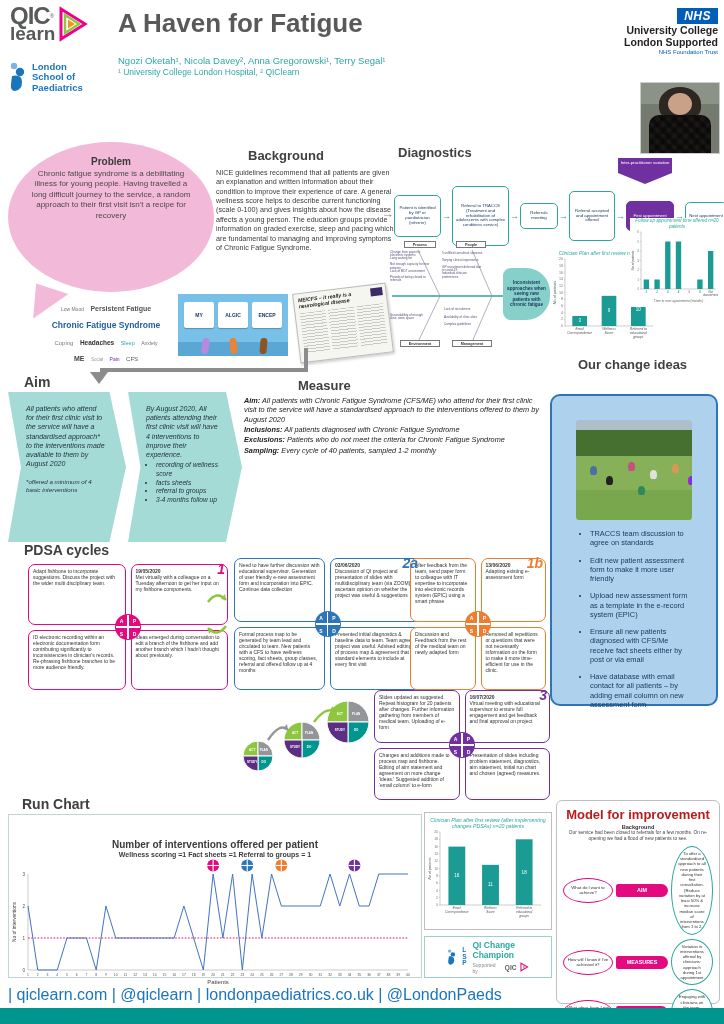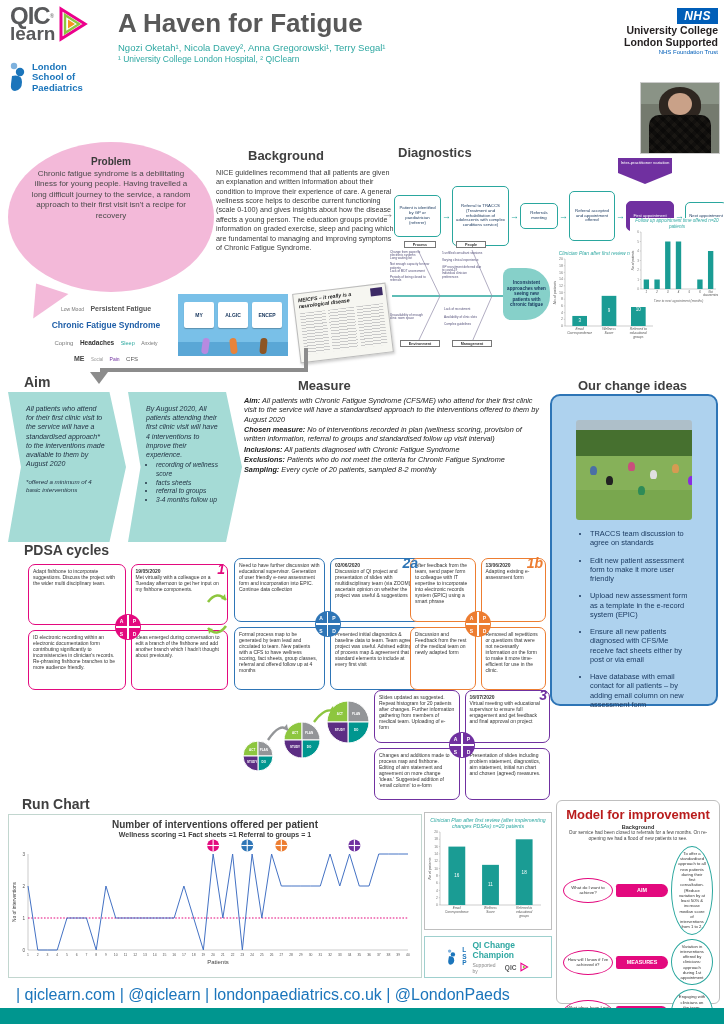--- a/index.html
+++ b/index.html
@@ -9,21 +9,21 @@
   
   .qic-letters{font-weight:800;color:#58595b;line-height:.85;}
   .qic-big{font-size:24px;letter-spacing:-1px;}
   .qic-small{font-size:19px;font-weight:700;}
   .qic-reg{font-size:6px;vertical-align:super;color:#888;}
   .lsop{display:flex;gap:4px;align-items:flex-start;}
   .lsop-text{font-weight:700;color:#1b75bb;font-size:9.5px;line-height:1.08;white-space:pre-line;}
   .title-wrap{text-align:left;}
   .main-title{font-size:26px;font-weight:800;color:#595959;margin:0;}
   .sub-title{font-size:12.5px;font-style:italic;color:#2fa8a2;margin-top:3px;line-height:1.25;}
-  .authors{font-size:9.5px;color:#2fa8a2;margin-top:3px;}
+  .authors{font-size:9.5px;color:#2fa8a2;margin-top:16px;}
   .affil{font-size:8.5px;color:#2fa8a2;margin-top:1px;}
   .nhs-wrap{text-align:right;}
   .nhs-box{display:inline-block;background:#005eb8;color:#fff;font-style:italic;font-weight:800;
            font-size:12px;padding:1px 7px;letter-spacing:.5px;}
   .nhs-org{font-weight:700;font-size:10.5px;color:#231f20;line-height:1.1;white-space:pre-line;margin-top:1px;}
   .nhs-sub{font-size:6px;color:#005eb8;margin-top:1px;}
   .photo-girl{width:78px;height:70px;background:linear-gradient(180deg,#8a9386 0 30%,#747a6e 30% 100%);overflow:hidden;border:1px solid #ccc;}
   .pg-hair{position:absolute;left:18px;top:4px;width:42px;height:34px;border-radius:50% 50% 40% 40%;background:#2e2620;}
   .pg-face{position:absolute;left:27px;top:10px;width:24px;height:22px;border-radius:50%;background:#c9a188;}
   .pg-body{position:absolute;left:8px;top:32px;width:62px;height:38px;border-radius:10px 10px 0 0;
@@ -78,21 +78,21 @@
   .fb-cat{position:absolute;border:.5px solid #777;background:#fff;font-size:3.7px;font-weight:700;
           text-align:center;color:#333;padding:.5px 1px;}
   .fb-head{position:absolute;left:113px;top:28px;width:47px;height:52px;background:#86d0c9;
            border-radius:8px 24px 24px 8px;display:flex;align-items:center;justify-content:center;
            text-align:center;font-size:4.6px;font-weight:800;color:#17365d;padding:2px;box-sizing:border-box;line-height:1.2;}
   .fb-item{position:absolute;font-size:3.1px;color:#55517a;line-height:1.1;width:44px;border-bottom:.1px solid transparent;}
   
   .chart-panel{background:#fff;}
   .chart-title-teal{font-size:5px;font-style:italic;color:#2fa8a2;text-align:center;line-height:1.2;}
   .run-panel{border:1.2px solid #c2d6cf;background:#fff;padding:4px 2px 0 2px;box-sizing:border-box;}
-  .run-title{font-size:10px;font-weight:800;color:#3b3b3b;text-align:center;}
+  .run-title{font-size:10px;font-weight:800;color:#3b3b3b;text-align:center;margin-top:20px;}
   .run-sub{font-size:7px;font-weight:700;color:#3b3b3b;text-align:center;margin-top:1px;}
   .post-panel{border:1px solid #bfbfbf;background:#fff;padding:4px 2px;box-sizing:border-box;}
   
   .chev{top:392px;height:150px;background:#a5dbd6;clip-path:polygon(0 0,86% 0,100% 50%,86% 100%,0 100%,11% 50%);
         box-sizing:border-box;padding:12px 20px 8px 18px;font-style:italic;color:#234;}
   .chev p{margin:0;font-size:7px;line-height:1.32;}
   .chev .note{font-size:6.2px;margin-top:9px;}
   .chev ul{margin:2px 0 0 10px;padding:0;font-size:6.6px;line-height:1.3;}
   .measure-block{font-size:7.3px;font-style:italic;line-height:1.28;color:#222;}
   .measure-block b{font-weight:800;}
@@ -369,27 +369,26 @@
       <li>recording of wellness score</li>
       <li>facts sheets</li>
       <li>referral to groups</li>
       <li>3-4 months follow up</li>
     </ul>
   </div>
 
   <div class="abs sec-head" style="left:298px;top:378px;">Measure</div>
   <div class="abs measure-block" style="left:244px;top:396px;width:298px;">
     <div class="m-item"><b>Aim:</b> <span>All patients with Chronic Fatigue Syndrome (CFS/ME) who attend for their first clinic visit to the service will have a standardised approach to the interventions offered to them by August 2020</span></div>
-    <div class="m-item"><b>Chosen measure:</b> <span>No of interventions recorded in plan (wellness scoring, provision of written information, referral to groups and standardised follow up visit interval)</span></div>
     <div class="m-item"><b>Inclusions:</b> <span>All patients diagnosed with Chronic Fatigue Syndrome</span></div>
     <div class="m-item"><b>Exclusions:</b> <span>Patients who do not meet the criteria for Chronic Fatigue Syndrome</span></div>
-    <div class="m-item"><b>Sampling:</b> <span>Every cycle of 20 patients, sampled 8-2 monthly</span></div>
-  </div>
-
-  <div class="abs sec-head" style="left:578px;top:378px;">Our change ideas</div>
+    <div class="m-item"><b>Sampling:</b> <span>Every cycle of 40 patients, sampled 1-2 monthly</span></div>
+  </div>
+
+  <div class="abs sec-head" style="left:578px;top:357px;">Our change ideas</div>
   <div class="abs change-panel" style="left:550px;top:394px;width:168px;height:312px;">
     <div class="park">
       <i style="left:14px;top:46px;background:#4a6fa5;"></i>
       <i style="left:30px;top:56px;background:#222;"></i>
       <i style="left:52px;top:42px;background:#c94f7c;"></i>
       <i style="left:74px;top:50px;background:#e0e0e0;"></i>
       <i style="left:96px;top:44px;background:#d69b52;"></i>
       <i style="left:112px;top:56px;background:#8a2be2;"></i>
       <i style="left:130px;top:48px;background:#c0392b;"></i>
       <i style="left:62px;top:66px;background:#2e8b57;"></i>
@@ -653,16 +652,16 @@
       <div class="ma">Variation in interventions offered by clinicians: approach during 1st appointment</div>
     </div>
     <div class="mrow">
       <div class="mq">What ideas have I got to help me achieve my aim?</div>
       <div class="mbanner">CHANGE IDEAS</div>
       <div class="ma">Engaging with clinicians on the team, incorporating their ideas into clinic appointments.</div>
     </div>
 
   </div>
 
-  <div class="abs footer-links" style="left:16px;top:986px;width:560px;">| qiclearn.com | @qiclearn | londonpaediatrics.co.uk | @LondonPaeds</div>
+  <div class="abs footer-links" style="left:8px;top:986px;width:560px;">| qiclearn.com | @qiclearn | londonpaediatrics.co.uk | @LondonPaeds</div>
   <div class="abs footer-bar" style="left:0;top:1008px;width:724px;height:16px;"></div>
 
 </div>
 
 </body></html>

